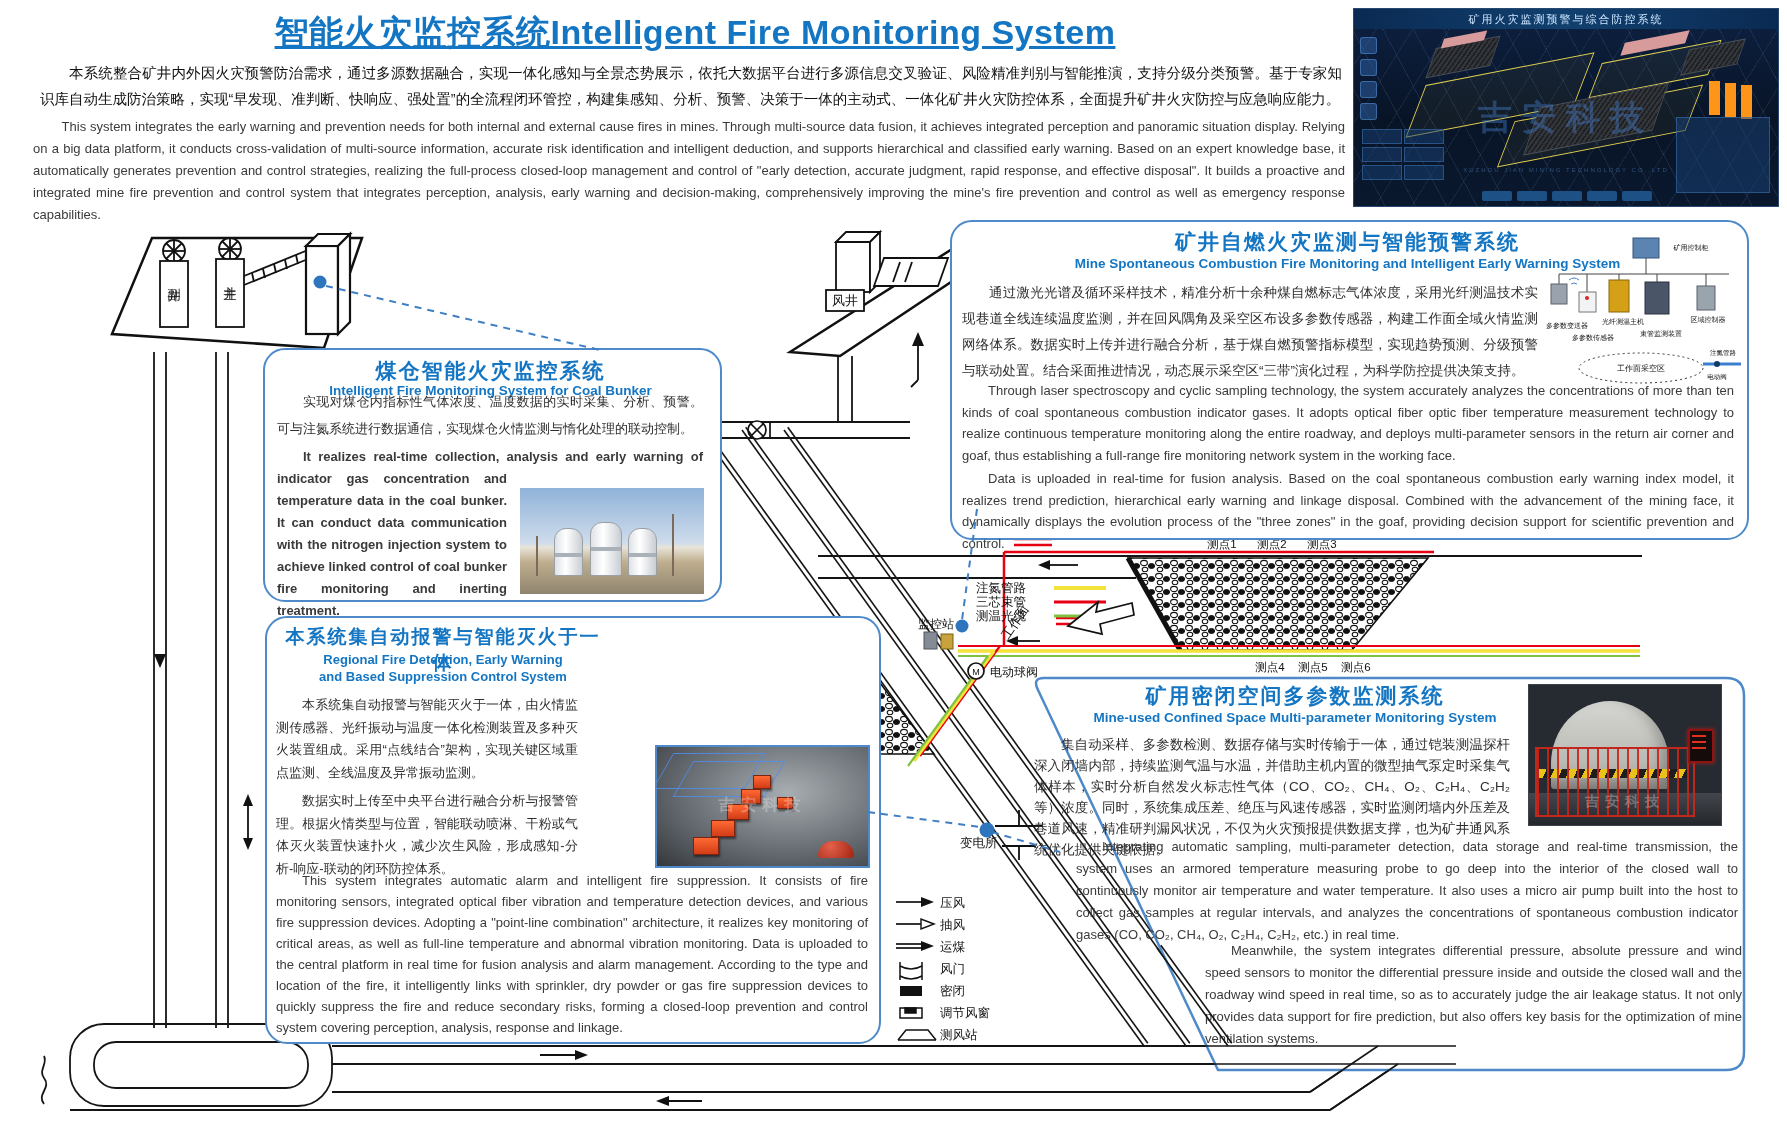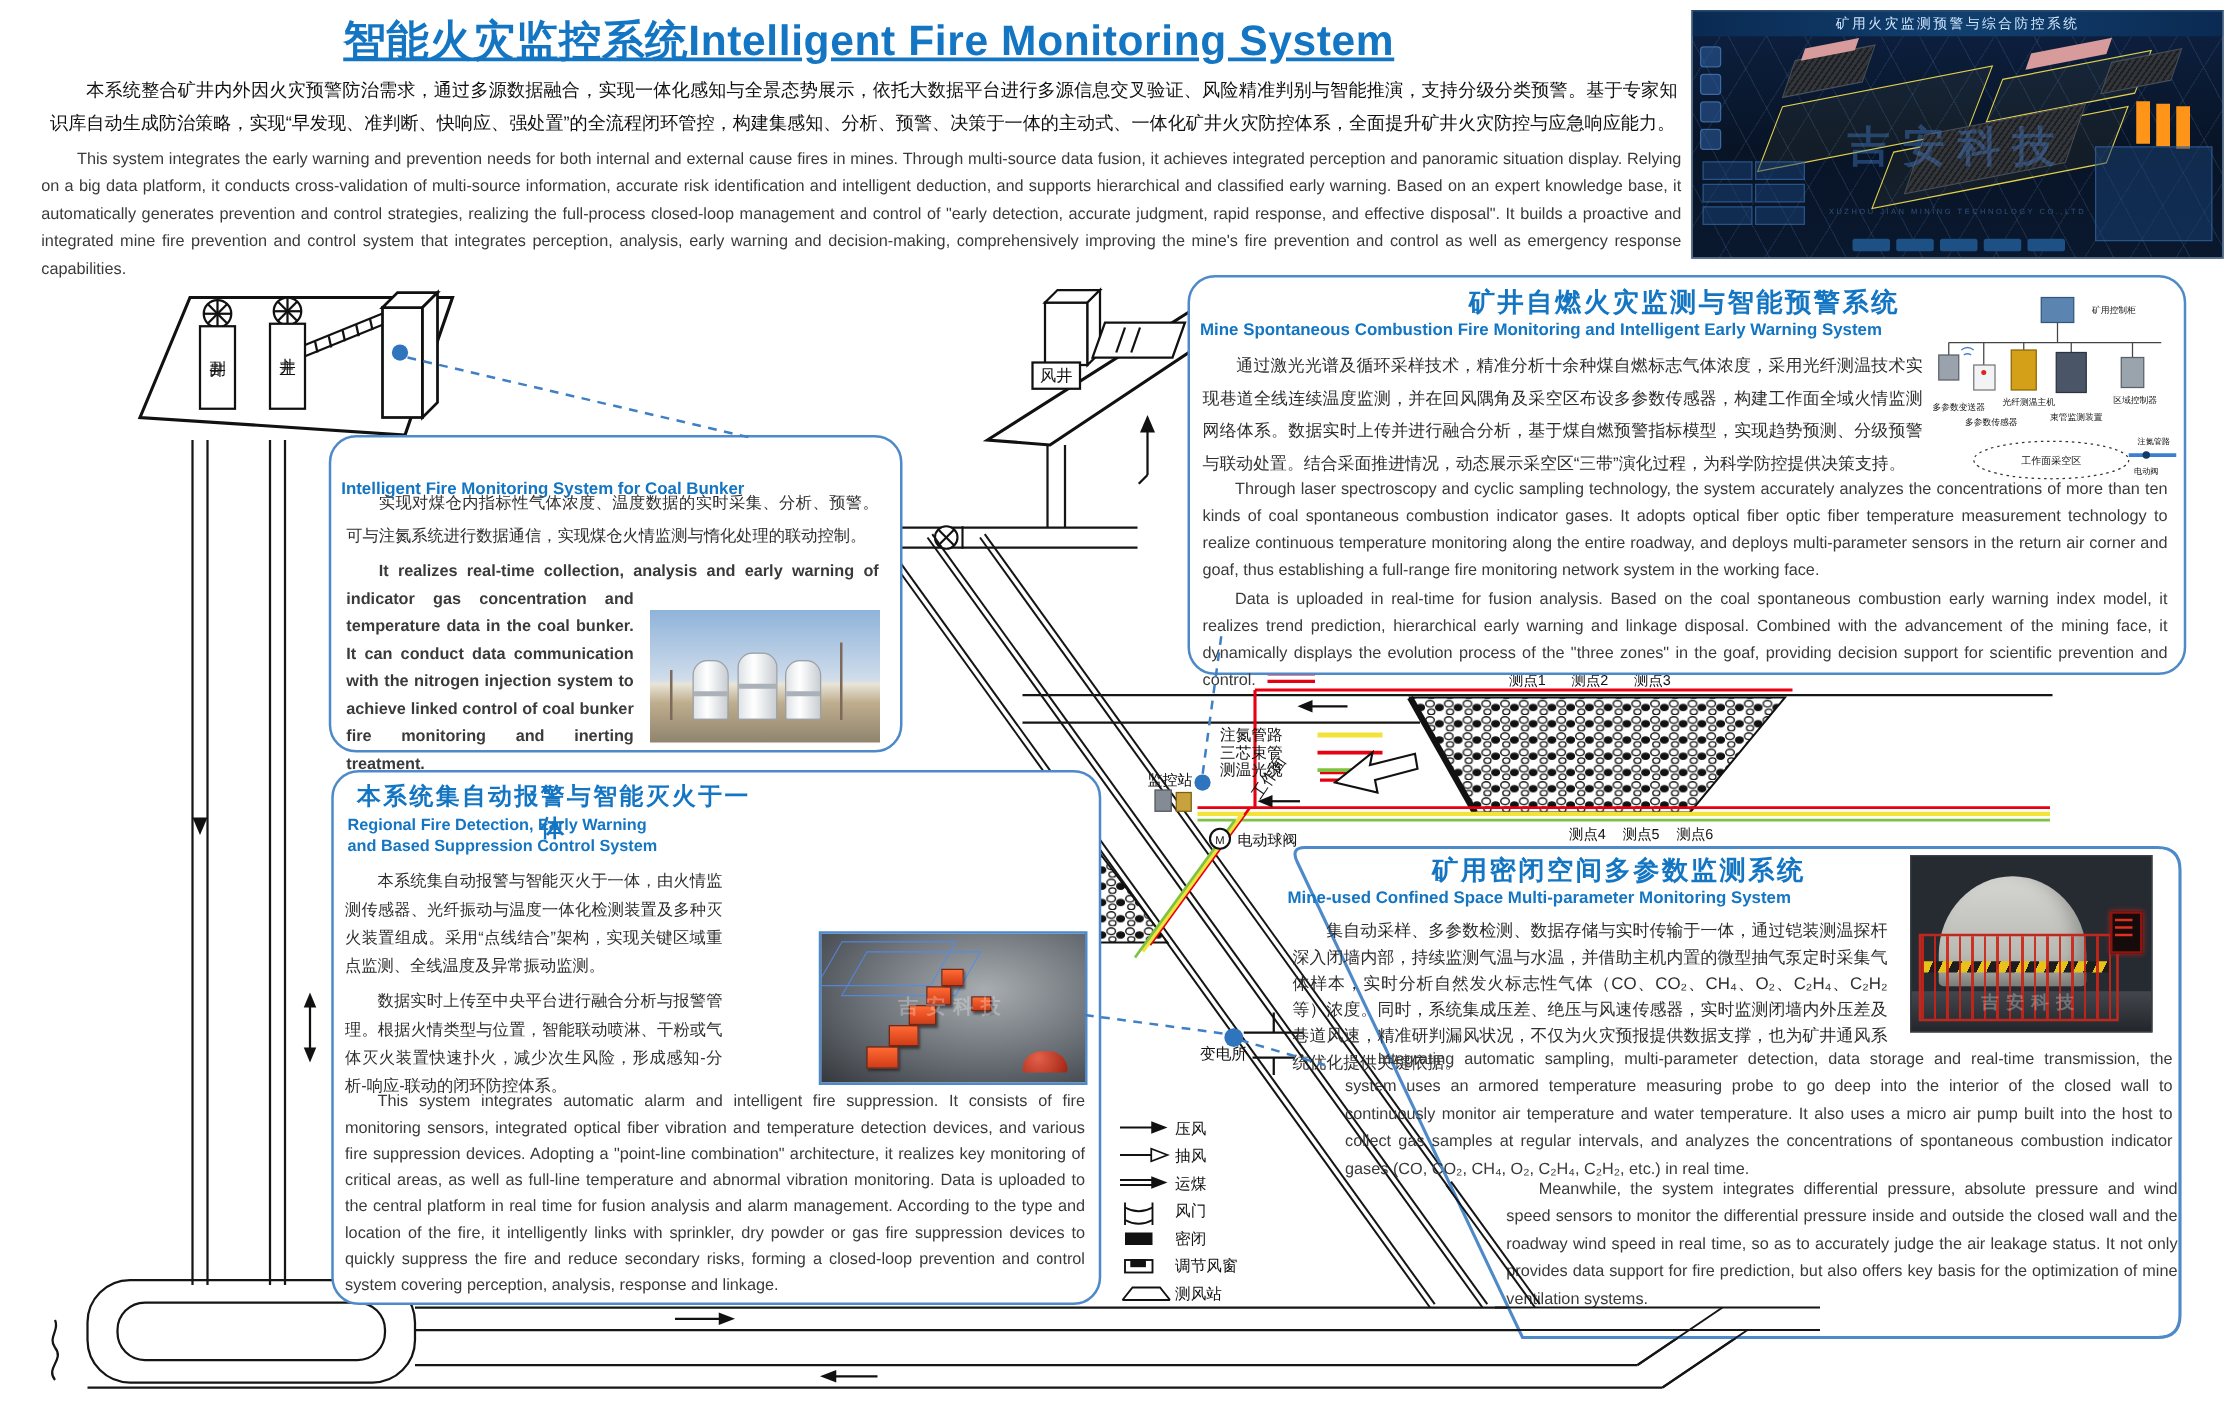--- a/index.html
+++ b/index.html
@@ -7,21 +7,21 @@
   #stage{position:relative;width:1787px;height:1131px;background:#fff;overflow:hidden;}
   .abs{position:absolute;}
   svg text{font-family:"Liberation Sans","DejaVu Sans",sans-serif;fill:#111;}
 
   #main-title{left:40px;top:10px;width:1310px;text-align:center;font-size:34px;font-weight:bold;color:#1476c3;letter-spacing:.5px;z-index:5;text-decoration:underline;}
   #intro-cn{left:40px;top:60px;width:1302px;font-size:14.5px;line-height:26px;color:#101010;text-align:justify;text-indent:2em;z-index:5;}
   #intro-en{left:33px;top:116px;width:1312px;font-size:13px;line-height:22px;color:#3a3a3a;text-align:justify;text-indent:2.2em;z-index:5;}
 
   .bluebox{border:2.5px solid #4e8ac9;border-radius:22px;background:#fff;z-index:3;}
   .bt-cn{font-weight:bold;color:#1476c3;text-align:center;letter-spacing:2px;}
-  .bt-en{font-weight:bold;color:#1476c3;text-align:left;}
+  .bt-en{font-weight:bold;color:#1476c3;text-align:center;}
   .body-cn{color:#2e2e2e;text-align:justify;text-indent:2em;}
   .body-en{color:#3a3a3a;text-align:justify;text-indent:2em;}
 
   
   #coal-title{left:273px;top:357px;width:435px;font-size:21px;z-index:5;}
   #coal-sub{left:273px;top:383px;width:435px;font-size:13.5px;z-index:5;}
   #coal-cn{left:277px;top:388px;width:426px;font-size:13px;line-height:27px;z-index:5;}
   #coal-en{left:277px;top:446px;width:426px;font-size:13px;line-height:22px;z-index:5;font-weight:bold;}
   .coal-spacer{float:right;width:196px;height:150px;shape-outside:polygon(0 28%,100% 28%,100% 100%,0 100%);}
 
@@ -359,20 +359,21 @@
     <div class="dpanel" style="right:8px;top:108px;width:92px;height:74px;"></div>
     <div class="dbtn" style="left:128px;bottom:5px;"></div>
     <div class="dbtn" style="left:163px;bottom:5px;"></div>
     <div class="dbtn" style="left:198px;bottom:5px;"></div>
     <div class="dbtn" style="left:233px;bottom:5px;"></div>
     <div class="dbtn" style="left:268px;bottom:5px;"></div>
     <div class="dash-wm">吉安科技</div>
     <div class="dash-wm2">XUZHOU JIAN MINING TECHNOLOGY CO.,LTD</div>
   </div>
 
+  <div class="abs bt-cn" id="coal-title">煤仓智能火灾监控系统</div>
   <div class="abs bt-en" id="coal-sub">Intelligent Fire Monitoring System for Coal Bunker</div>
   <div class="abs body-cn" id="coal-cn">实现对煤仓内指标性气体浓度、温度数据的实时采集、分析、预警。可与注氮系统进行数据通信，实现煤仓火情监测与惰化处理的联动控制。</div>
   <div class="abs body-en" id="coal-en"><div class="coal-spacer"></div><span>It realizes real-time collection, analysis and early warning of indicator gas concentration and temperature data in the coal bunker. It can conduct data communication with the nitrogen injection system to achieve linked control of coal bunker fire monitoring and inerting treatment.</span></div>
   <div class="abs imgframe" id="img-coalphoto">
     <div class="silo" style="left:34px;">
         <div class="silo-band"></div>
       </div>
     <div class="silo" style="left:70px;width:30px;height:52px;">
         <div class="silo-band"></div>
       </div>

